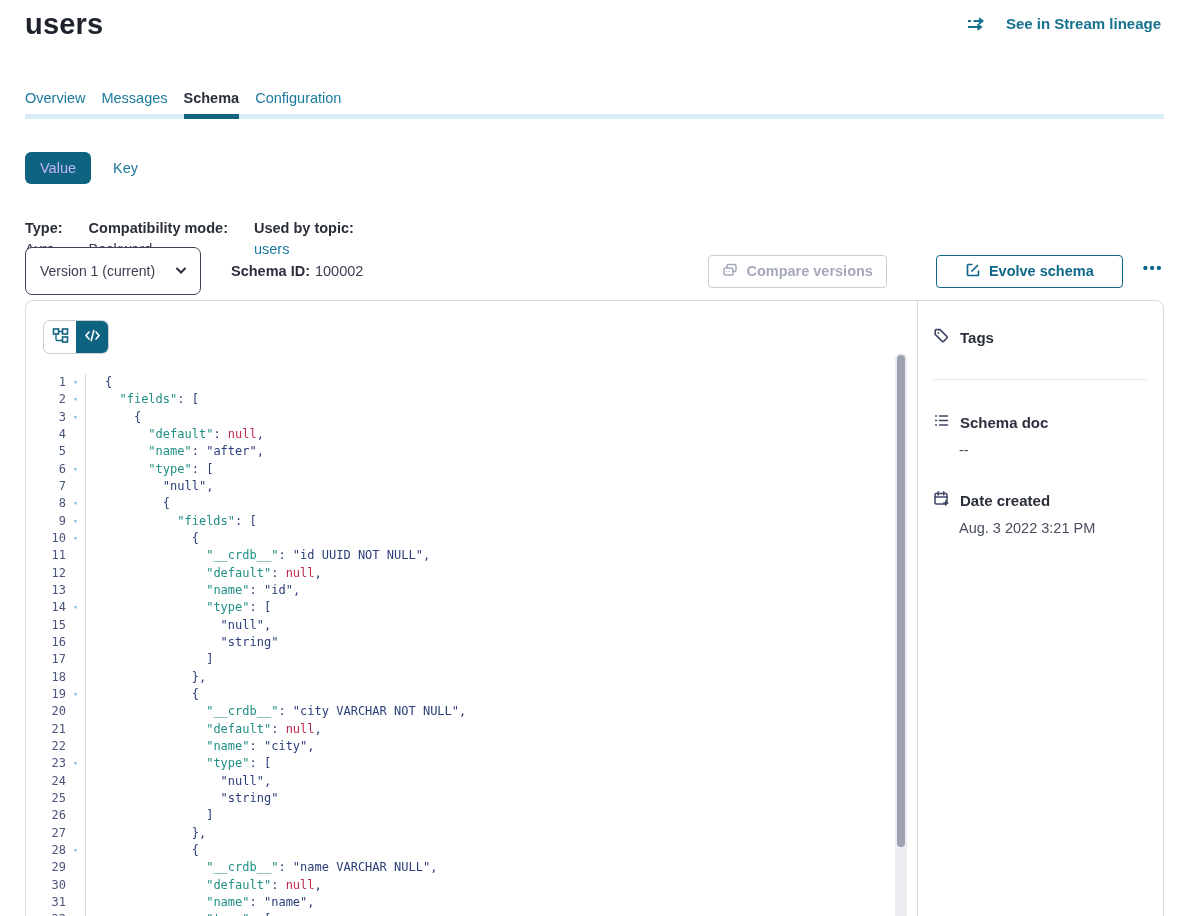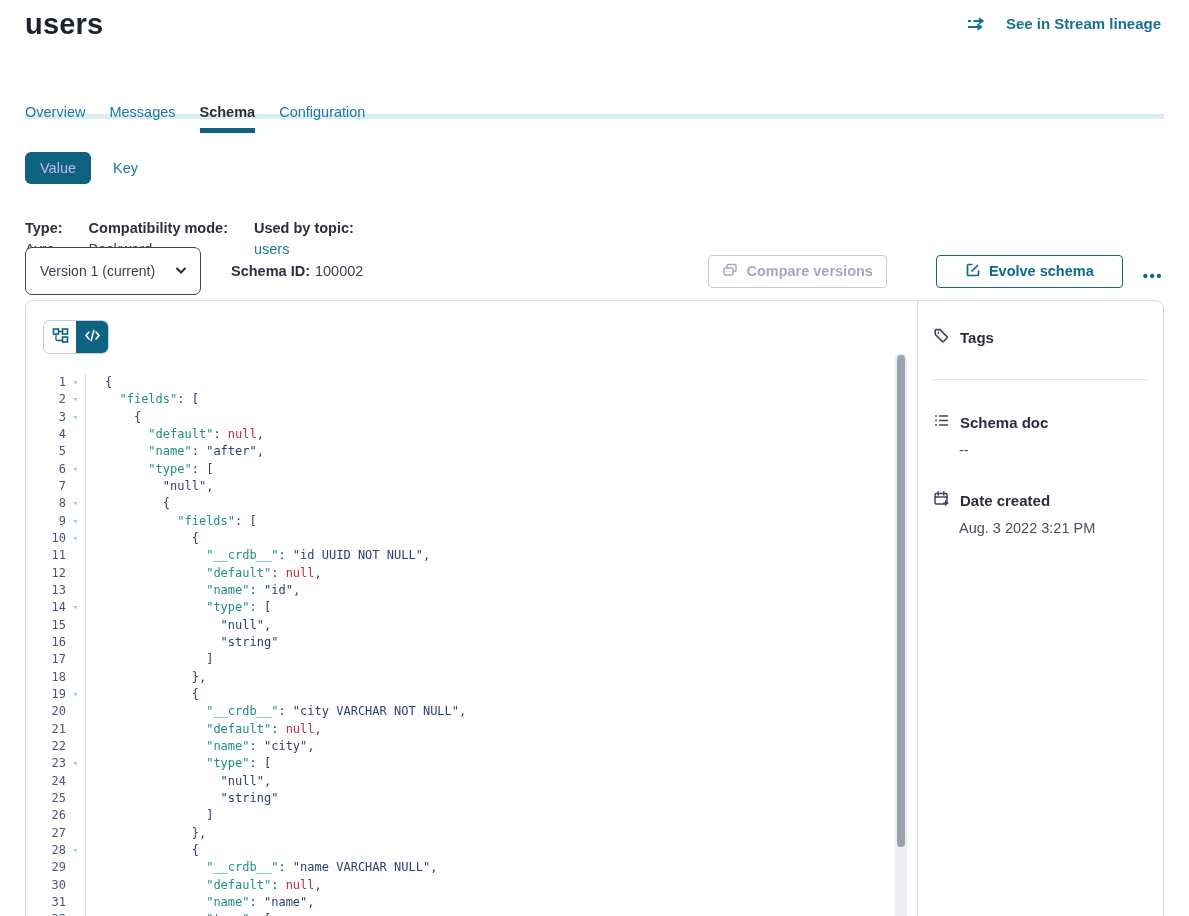--- a/index.html
+++ b/index.html
@@ -6,21 +6,21 @@
   html,body { width:1189px; height:916px; background:#fff; overflow:hidden; position:relative;
               font-family:"Liberation Sans", sans-serif; color:#3A3F4F; }
 
   
   .page-title { position:absolute; left:25px; top:8px; font-size:29px; font-weight:700; color:#1E222C; letter-spacing:.2px; }
   .lineage-link { position:absolute; right:28px; top:15px; display:flex; align-items:center; gap:21px;
                   color:#15718F; font-size:15px; font-weight:700; cursor:pointer; }
   .lineage-link svg { display:block; }
 
   
-  .tabs { position:absolute; left:25px; top:104px; display:flex; gap:24px; z-index:2;text-align:right; }
+  .tabs { position:absolute; left:25px; top:90px; display:flex; gap:16px; z-index:2;text-align:right; }
   .tab { font-size:14.5px; font-weight:500; color:#1C7A9E; padding-bottom:8px; border-bottom:5px solid transparent; cursor:pointer; }
   .tab.tab-active { color:#2B2F3B; font-weight:600; border-bottom-color:#0D6380; }
   .tab-underline { position:absolute; left:25px; top:114px; width:1139px; height:5px; background:#D9EDF5; z-index:1; }
 
   
   .vk-toggle { position:absolute; left:25px; top:152px; display:flex; gap:16px; align-items:center; }
   .btn-value { background:#0D6380; color:#c4b5fd; border:none; border-radius:6px; padding:8px 15px; font-size:14.5px; cursor:pointer; font-family:inherit; }
   .btn-key { background:none; border:none; color:#1C7A9E; font-size:14.5px; padding:8px 6px; cursor:pointer; font-family:inherit; }
 
   
@@ -28,21 +28,21 @@
   .meta-item { display:flex; gap:5px;flex-direction:column; }
   .meta-label { font-weight:700; color:#2B2F3B; }
   .meta-value { color:#3A3F4F; }
   .meta-link { color:#1C7A9E; cursor:pointer; }
 
   
   .controls { position:absolute; left:25px; right:24px; top:253px; height:36px; display:flex; align-items:center; }
   .version-select { width:176px; height:48px; border:1px solid #3E4456; border-radius:7px; display:flex; align-items:center;
                     justify-content:space-between; padding:0 12px 0 14px; font-size:14px; color:#3A3F4F; cursor:pointer; background:#fff; }
   .schema-id { margin-left:30px; font-size:14.5px; display:flex; gap:5px; }
-  .controls-right { margin-left:auto; display:flex; align-items:flex-end; gap:18px; }
+  .controls-right { margin-left:auto; display:flex; align-items:flex-start; gap:18px; }
   .btn-compare { display:flex; align-items:center; gap:8px; border:1px solid #C9CDD8; border-radius:4px; background:#fff;
                  color:#A4AABB; font-size:14.5px; font-weight:600; padding:6px 13px; height:33px; font-family:inherit; cursor:default; }
   .btn-evolve { display:flex; align-items:center; gap:8px; border:1.5px solid #0E6889; border-radius:4px; background:#fff;
                 color:#0E6889; font-size:14.5px; font-weight:700; padding:6px 28px; height:33px; font-family:inherit; cursor:pointer;margin-left:31px; }
   .btn-more { background:none; border:none; color:#0E6889; font-size:15px; font-weight:700; letter-spacing:1.5px; cursor:pointer; padding:4px 2px; }
 
   
   .panel { position:absolute; left:25px; top:300px; width:1139px; height:640px; border:1px solid #D7DAE1; border-radius:8px;
            display:flex; background:#fff; }
   .editor { flex:1; position:relative; }

